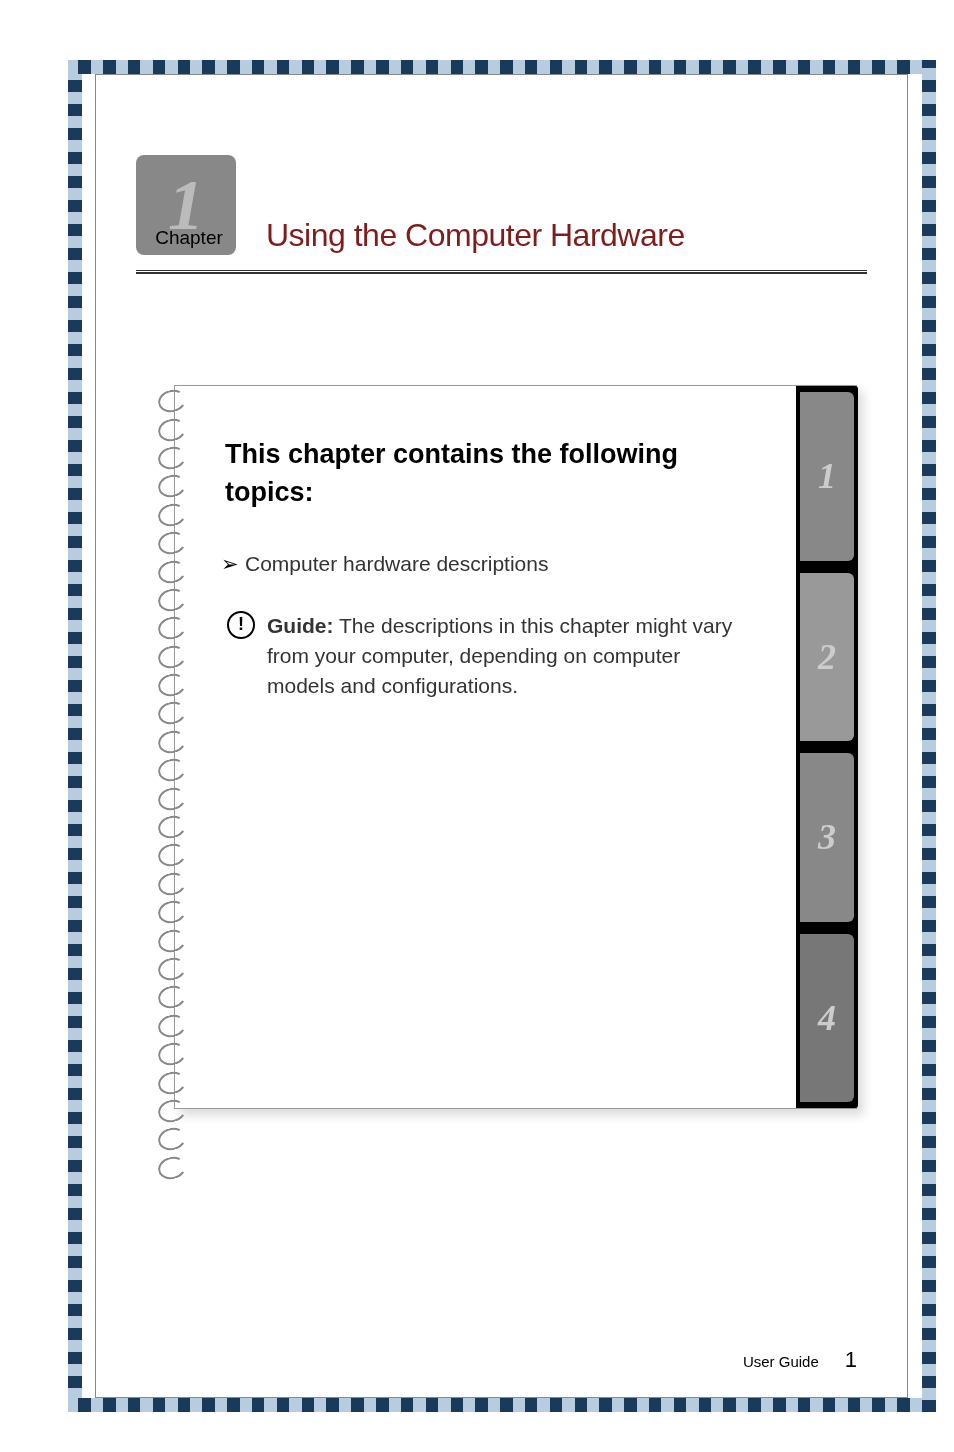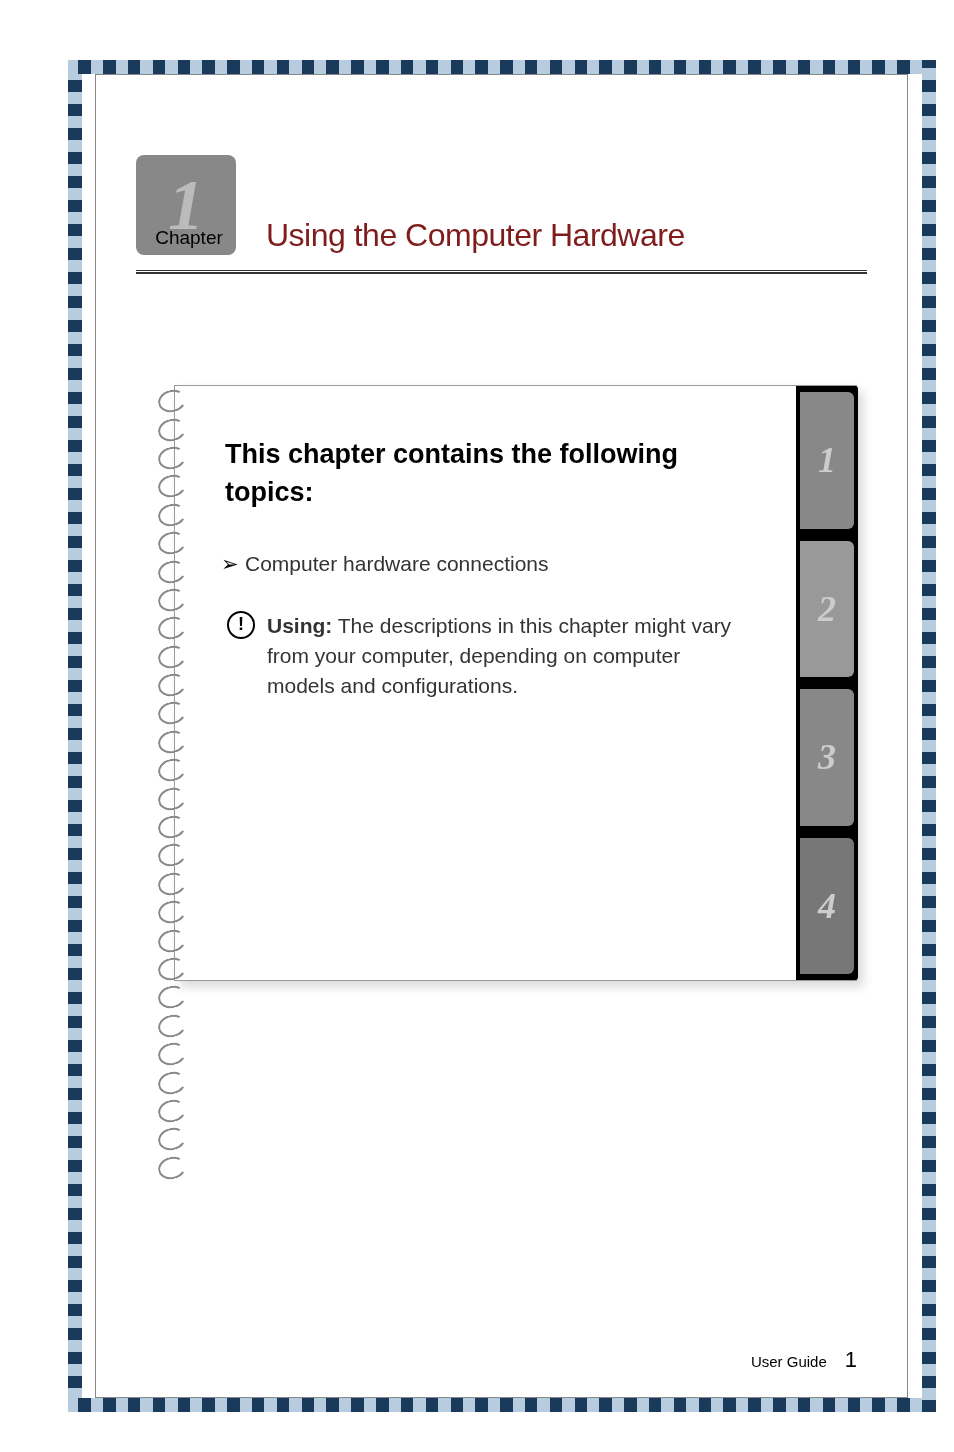--- a/index.html
+++ b/index.html
@@ -110,21 +110,21 @@
       height: 4px;
       border-top: 1px solid #333;
       border-bottom: 2px solid #333;
     }
     
     .content-card {
       position: absolute;
       top: 310px;
       left: 78px;
       right: 50px;
-      height: 596px;
+      height: 724px;
       border: 1px solid #999;
       background: #fff;
       border-radius: 0;
       box-shadow: 6px 6px 10px rgba(0,0,0,0.15);
     }
     
     .spiral-binding {
       position: absolute;
       top: 312px;
       left: 62px;
@@ -236,21 +236,21 @@
     .tab-3 { background: #888; }
     .tab-4 { background: #777; }
     
     .footer {
       position: absolute;
       bottom: 24px;
       right: 50px;
       font-size: 16px;
       display: flex;
       align-items: baseline;
-      gap: 18px;
+      gap: 26px;
     }
     
     .footer-label {
       font-size: 15px;
     }
     
     .page-number {
       font-size: 22px;
     }
   </style>
@@ -301,28 +301,28 @@
     <div class="spiral-ring"></div>
       <div class="spiral-ring"></div>
       <div class="spiral-ring"></div>
     <div class="spiral-ring"></div>
   </div>
 
   <div class="content-card">
     <div class="card-content">
       <div class="topics-heading">This chapter contains the following topics:</div>
 
-      <div class="topic-item">Computer hardware connections</div>
+      <div class="topic-item">Computer hardware descriptions</div>
 
       <div class="note-block">
         <div class="note-icon-wrap">
           <div class="note-icon">!</div>
         </div>
         <div class="note-text">
-          <span class="note-label">Using:</span><span> The descriptions in this chapter might vary from your computer, depending on computer models and configurations.</span>
+          <span class="note-label">Guide:</span><span> The descriptions in this chapter might vary from your computer, depending on computer models and configurations.</span>
         </div>
       </div>
     </div>
 
     <div class="side-tabs">
       <div class="side-tab tab-1">1</div>
       <div class="side-tab tab-2">2</div>
       <div class="side-tab tab-3">3</div>
       <div class="side-tab tab-4">4</div>
     </div>

